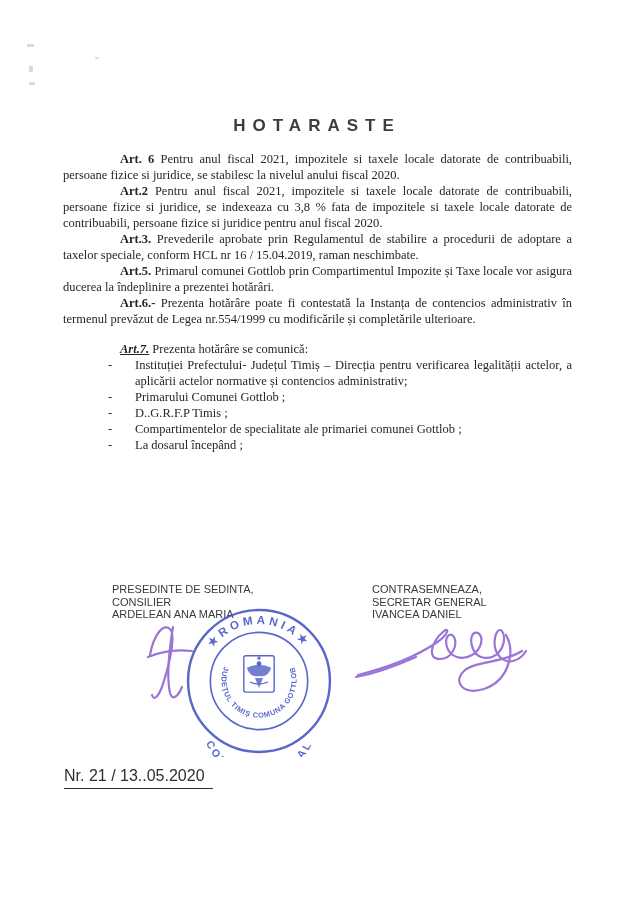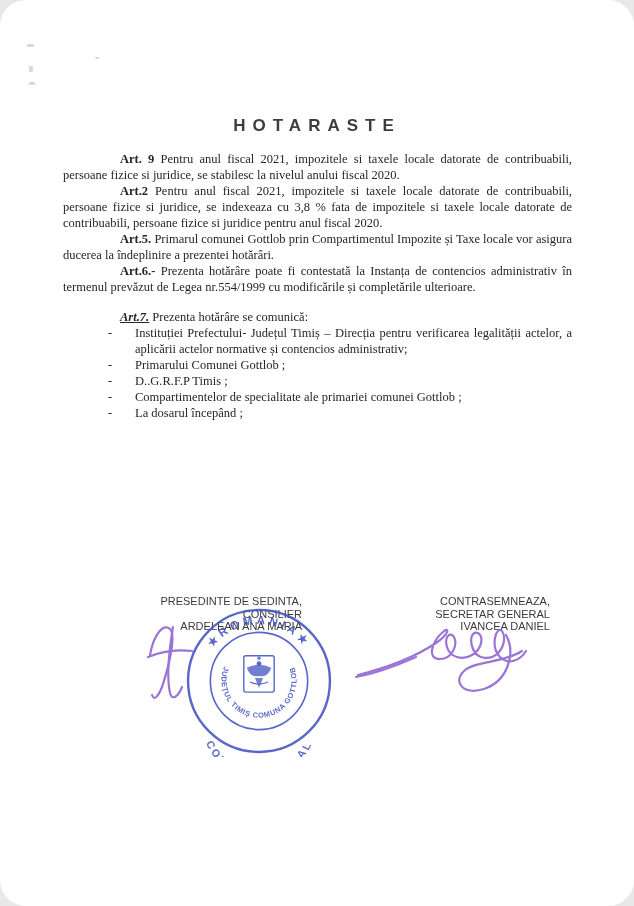--- a/index.html
+++ b/index.html
@@ -4,21 +4,20 @@
 <style>
   html,body{margin:0;padding:0;background:#e8e8e8;}
   .page{
     position:relative;
     width:634px;height:906px;
     background:#ffffff;
     margin:0 auto;
     overflow:hidden;
     font-family:"Liberation Serif", serif;
     color:#262626;
-    border-radius:26px;
   }
   .doc-title{
     position:absolute;top:116px;left:0;width:100%;
     text-align:center;
     font-family:"Liberation Sans", sans-serif;
     font-weight:bold;font-size:17px;letter-spacing:7px;
     color:#3d3d3d;
   }
   .body-text{
     position:absolute;top:151px;left:63px;width:509px;
@@ -32,24 +31,24 @@
   .art7-block{margin-top:14px;}
   .art7-head{margin:0;text-indent:87px;}
   .bullet-list{margin:0;}
   .bullet-item{
     position:relative;margin:0;padding-left:72px;text-align:justify;
   }
   .bullet-dash{position:absolute;left:45px;top:0;}
   .art8-block{margin-top:22px;}
   .art8-block p{margin:0;text-indent:0;}
   .sig-col{
-    position:absolute;top:595px;
+    position:absolute;top:583px;
     font-family:"Liberation Sans", sans-serif;
     font-size:11px;line-height:12.5px;
-    text-align:right;color:#3a3a3a;
+    text-align:left;color:#3a3a3a;
   }
   .sig-left{left:112px;width:190px;}
   .sig-right{left:372px;width:178px;}
   .stamp-svg{position:absolute;left:183px;top:605px;opacity:0.88;}
   .sign-svg{position:absolute;left:118px;top:593px;pointer-events:none;}
   .footer-line{
     position:absolute;left:64px;top:767px;
     font-family:"Liberation Sans", sans-serif;
     font-size:16px;color:#2e2e2e;
     border-bottom:1.5px solid #2e2e2e;
@@ -63,22 +62,23 @@
 <div class="page">
 
   <div class="speck" style="left:27px;top:44px;width:7px;height:3px;"></div>
   <div class="speck" style="left:29px;top:66px;width:4px;height:6px;"></div>
   <div class="speck" style="left:29px;top:82px;width:6px;height:3px;"></div>
   <div class="speck" style="left:95px;top:57px;width:4px;height:2px;"></div>
 
   <div class="doc-title">HOTARASTE</div>
 
   <div class="body-text">
-    <p><span class="art-label">Art. 9</span><span> Pentru anul fiscal 2021, impozitele si taxele locale datorate de contribuabili, persoane fizice si juridice, se stabilesc la nivelul anului fiscal 2020.</span></p>
+    <p><span class="art-label">Art. 6</span><span> Pentru anul fiscal 2021, impozitele si taxele locale datorate de contribuabili, persoane fizice si juridice, se stabilesc la nivelul anului fiscal 2020.</span></p>
     <p><span class="art-label">Art.2</span><span> Pentru anul fiscal 2021, impozitele si taxele locale datorate de contribuabili, persoane fizice si juridice, se indexeaza cu 3,8 % fata de impozitele si taxele locale datorate de contribuabili, persoane fizice si juridice  pentru anul fiscal 2020.</span></p>
+    <p><span class="art-label">Art.3.</span><span> Prevederile aprobate prin Regulamentul de stabilire a procedurii de adoptare a taxelor speciale, conform HCL nr 16 / 15.04.2019, raman neschimbate.</span></p>
     <p><span class="art-label">Art.5.</span><span> Primarul comunei Gottlob prin Compartimentul Impozite și Taxe locale vor asigura ducerea la îndeplinire a prezentei hotărâri.</span></p>
     <p><span class="art-label">Art.6.-</span><span> Prezenta hotărâre poate fi contestată la Instanța de contencios administrativ în termenul prevăzut de Legea nr.554/1999 cu modificările și completările ulterioare.</span></p>
 
     <div class="art7-block">
       <p class="art7-head"><span class="art-label-ul">Art.7.</span><span> Prezenta  hotărâre se comunică:</span></p>
       <div class="bullet-list">
         <div class="bullet-item"><span class="bullet-dash">-</span><span>Instituției Prefectului- Județul Timiș – Direcția pentru verificarea legalității actelor, a aplicării actelor normative și contencios administrativ;</span></div>
         <div class="bullet-item"><span class="bullet-dash">-</span><span>Primarului Comunei Gottlob ;</span></div>
         <div class="bullet-item"><span class="bullet-dash">-</span><span>D..G.R.F.P Timis ;</span></div>
         <div class="bullet-item"><span class="bullet-dash">-</span><span>Compartimentelor de specialitate ale primariei comunei Gottlob ;</span></div>
@@ -139,14 +139,15 @@
       </g>
 
       <g>
         <path d="M240,82 C272,74 300,62 318,50 C330,42 332,34 326,38 C314,48 308,66 322,66 C334,66 340,52 336,44 C332,38 326,44 329,54 C332,64 344,68 354,62 C364,56 366,44 360,40 C354,38 351,46 355,56 C359,66 372,68 380,60 C386,54 388,44 384,38 C378,32 372,54 382,64 C390,72 402,68 408,58"></path>
         <path d="M388,42 C398,60 390,88 366,96 C346,102 334,90 346,78 C356,68 386,70 404,58"></path>
         <path d="M238,84 C260,80 280,72 298,64"></path>
       </g>
     </g>
   </svg>
 
+  <div class="footer-line">Nr. 21 / 13..05.2020</div>
 
 </div>
 
 </body></html>

